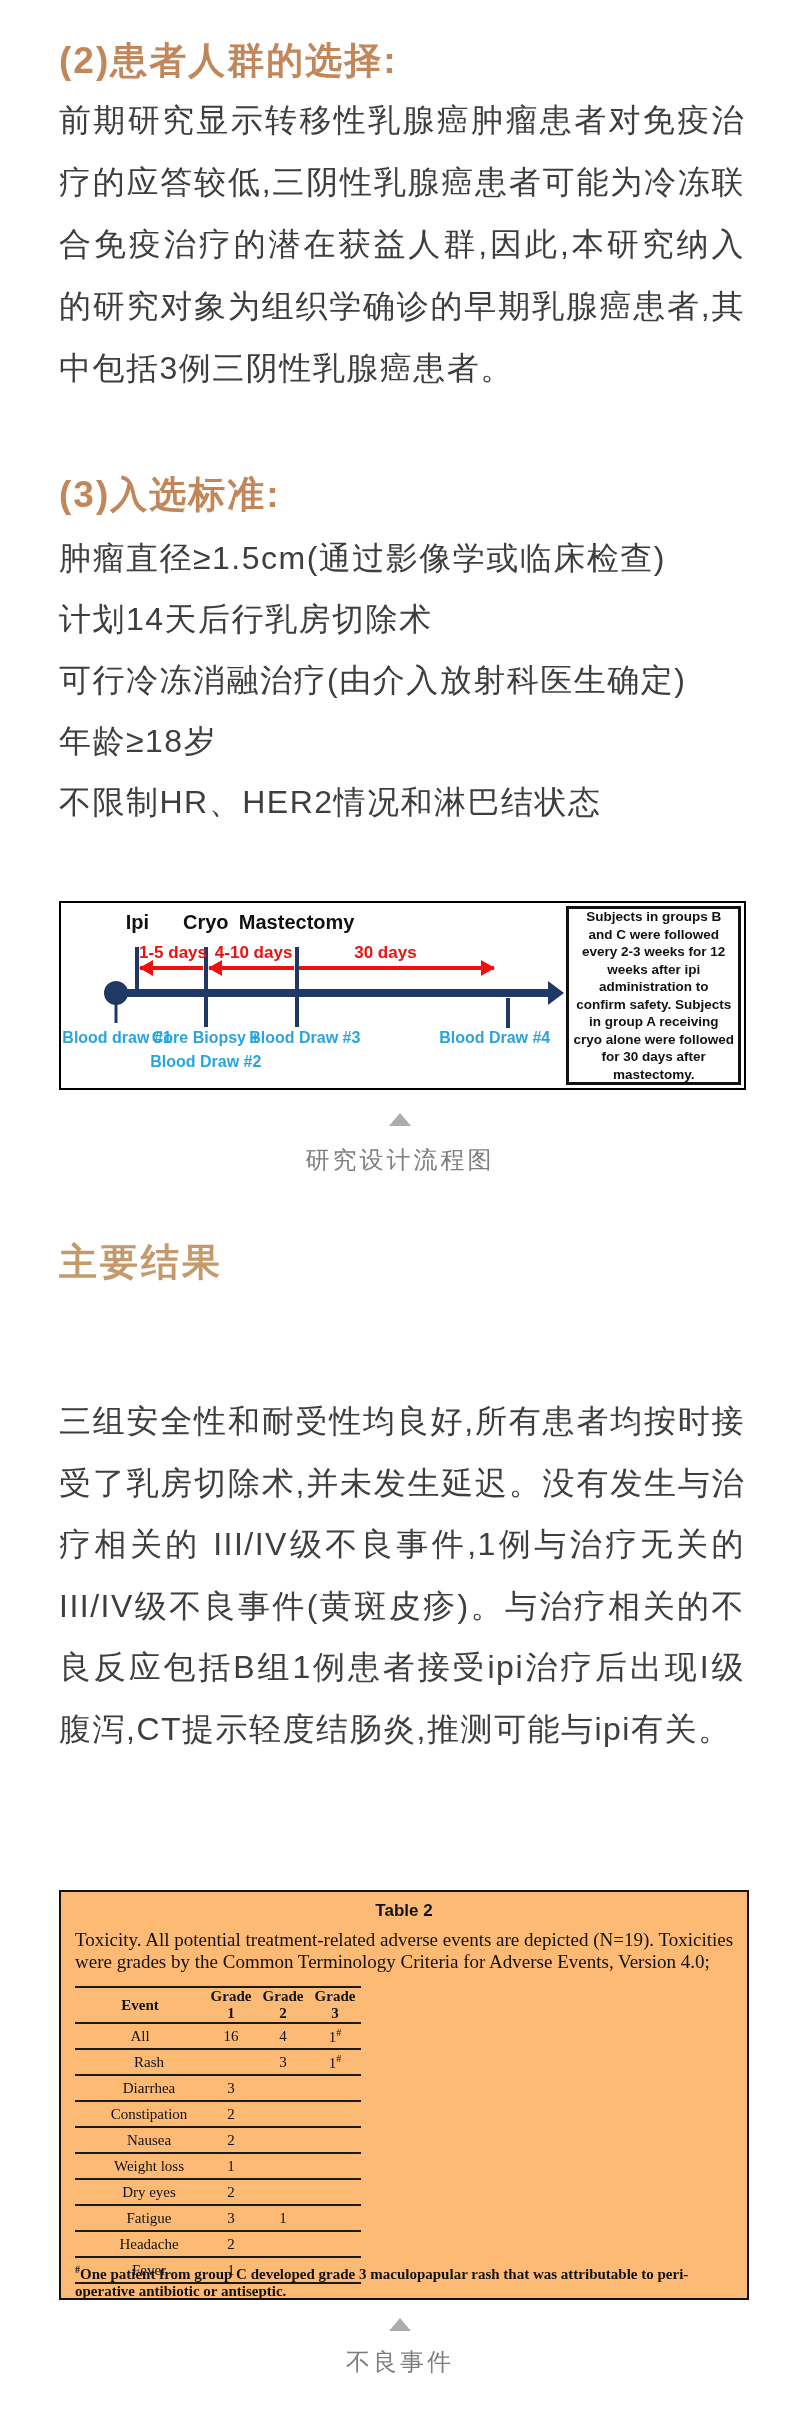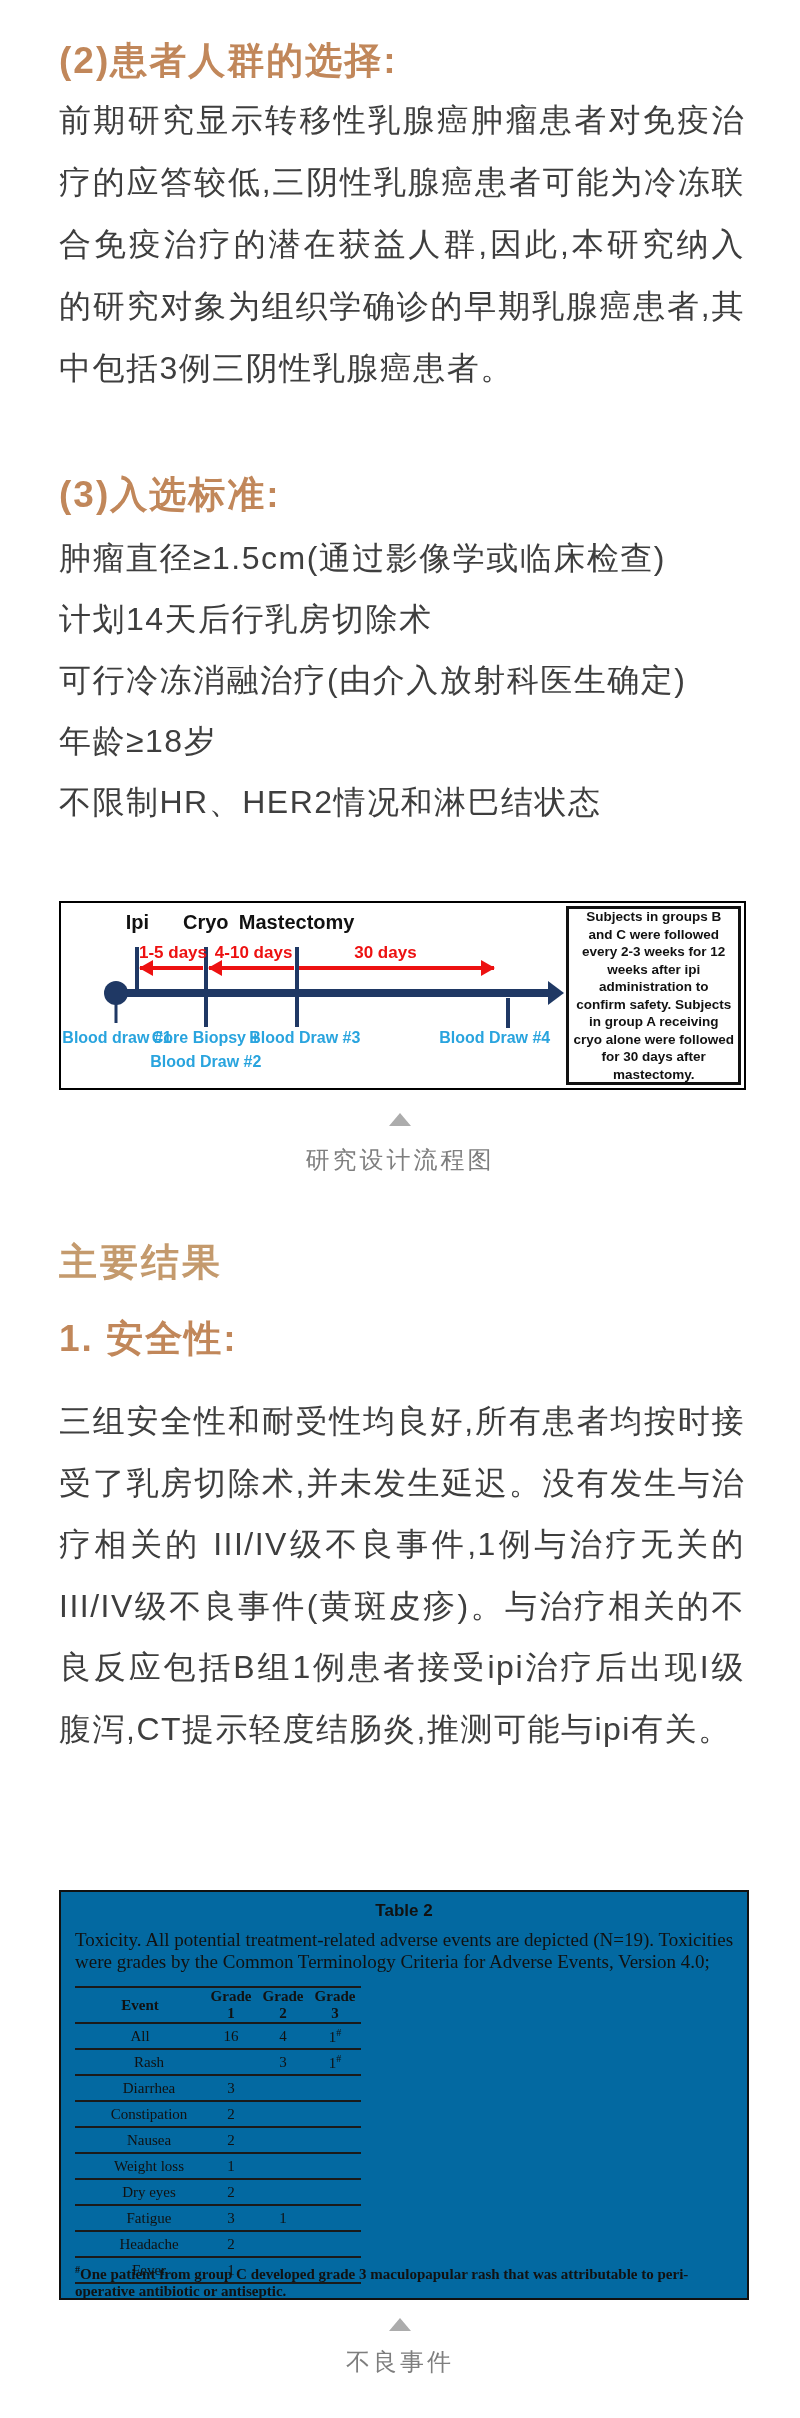--- a/index.html
+++ b/index.html
@@ -49,21 +49,21 @@
   .cyan{position:absolute;top:126px;transform:translateX(-50%);font-size:16px;
         font-weight:bold;color:#29A4DE;white-space:nowrap;}
   .cyan2{top:150px;}
   .fig-note{position:absolute;left:74%;top:3px;right:3px;bottom:3px;border:3px solid #111;
             box-sizing:border-box;display:flex;align-items:center;justify-content:center;
             text-align:center;font-size:13.5px;line-height:17.5px;font-weight:600;
             color:#111;padding:0 4px;}
 
   
   .tbox{left:59px;top:1890px;width:690px;height:410px;border:2px solid #111;
-        box-sizing:border-box;background:#0369a1;font-family:"Liberation Serif",serif;}
+        box-sizing:border-box;background:#fdba74;font-family:"Liberation Serif",serif;}
   .tbox-title{position:absolute;top:9px;left:0;width:100%;text-align:center;
               font-family:"Liberation Sans",sans-serif;font-size:17px;font-weight:bold;color:#111;}
   .tbox-cap{position:absolute;top:37px;left:14px;width:660px;font-size:19px;
             line-height:22px;color:#111;}
   .minitable{position:absolute;top:94px;left:14px;border-collapse:collapse;
              font-size:15px;color:#111;}
   .minitable tr{border-bottom:2px solid #1a1a1a;}
   .minitable thead tr{border-top:2px solid #1a1a1a;}
   .minitable th,.minitable td{padding:0;height:24px;vertical-align:middle;font-weight:normal;}
   .minitable thead th{font-weight:bold;height:26px;}
@@ -129,21 +129,20 @@
     <div class="cyan" style="left:63.5%;">Blood Draw #4</div>
 
     <div class="fig-note">Subjects in groups B and C were followed every 2-3 weeks for 12 weeks after ipi administration to confirm safety. Subjects in group A receiving cryo alone were followed for 30 days after mastectomy.</div>
   </div>
 
   <div class="abs tri" style="top:1113px;"></div>
   <div class="abs h-serif" style="top:1238px;">主要结果</div>
 
   <div class="abs figcap" style="top:1146px;">研究设计流程图</div>
 
-  <div class="abs h-orange" style="top:1318px;">1. 安全性:</div>
 
   <div class="abs para" style="top:1391px;line-height:61.5px;">三组安全性和耐受性均良好,所有患者均按时接受了乳房切除术,并未发生延迟。没有发生与治疗相关的 III/IV级不良事件,1例与治疗无关的III/IV级不良事件(黄斑皮疹)。与治疗相关的不良反应包括B组1例患者接受ipi治疗后出现I级腹泻,CT提示轻度结肠炎,推测可能与ipi有关。</div>
 
   <div class="abs tbox">
     <div class="tbox-title">Table 2</div>
     <div class="tbox-cap">Toxicity. All potential treatment-related adverse events are depicted (N=19). Toxicities were grades by the Common Terminology Criteria for Adverse Events, Version 4.0;</div>
 
     <table class="minitable">
       <thead>
         <tr>

